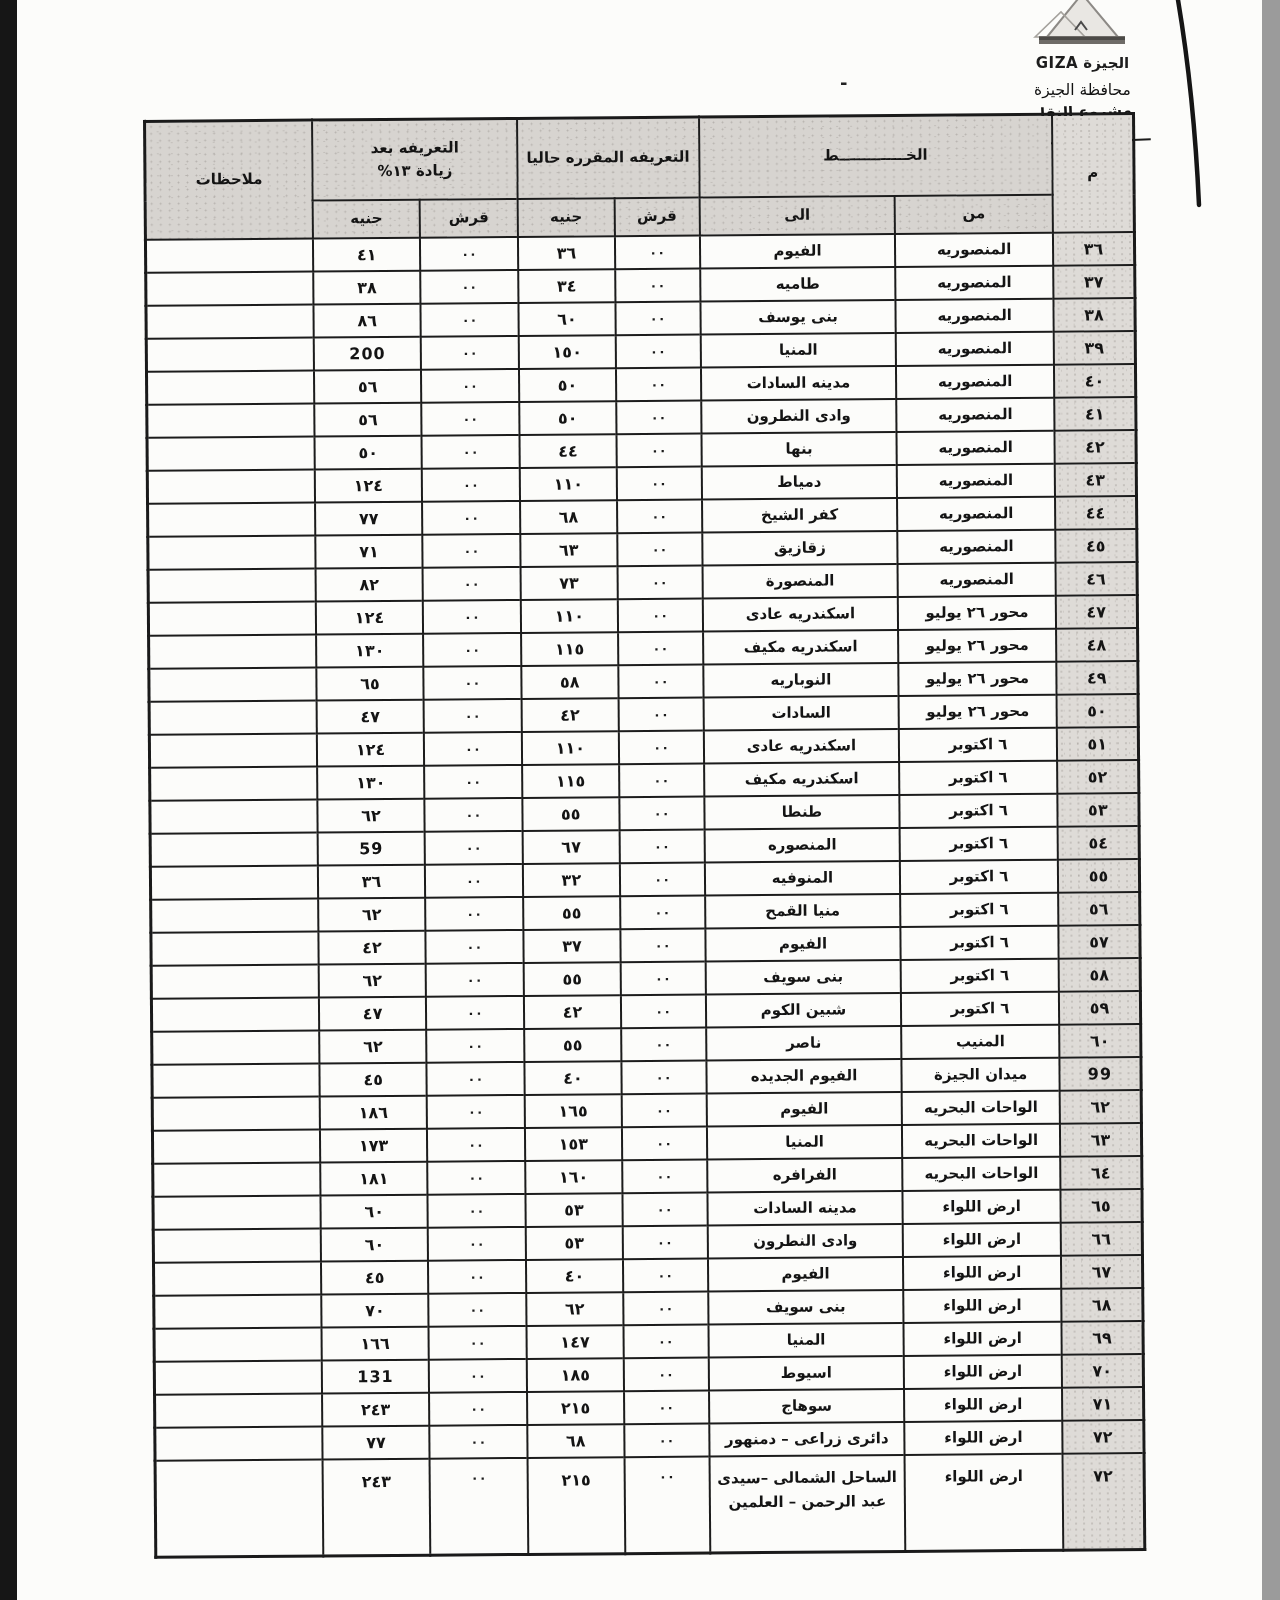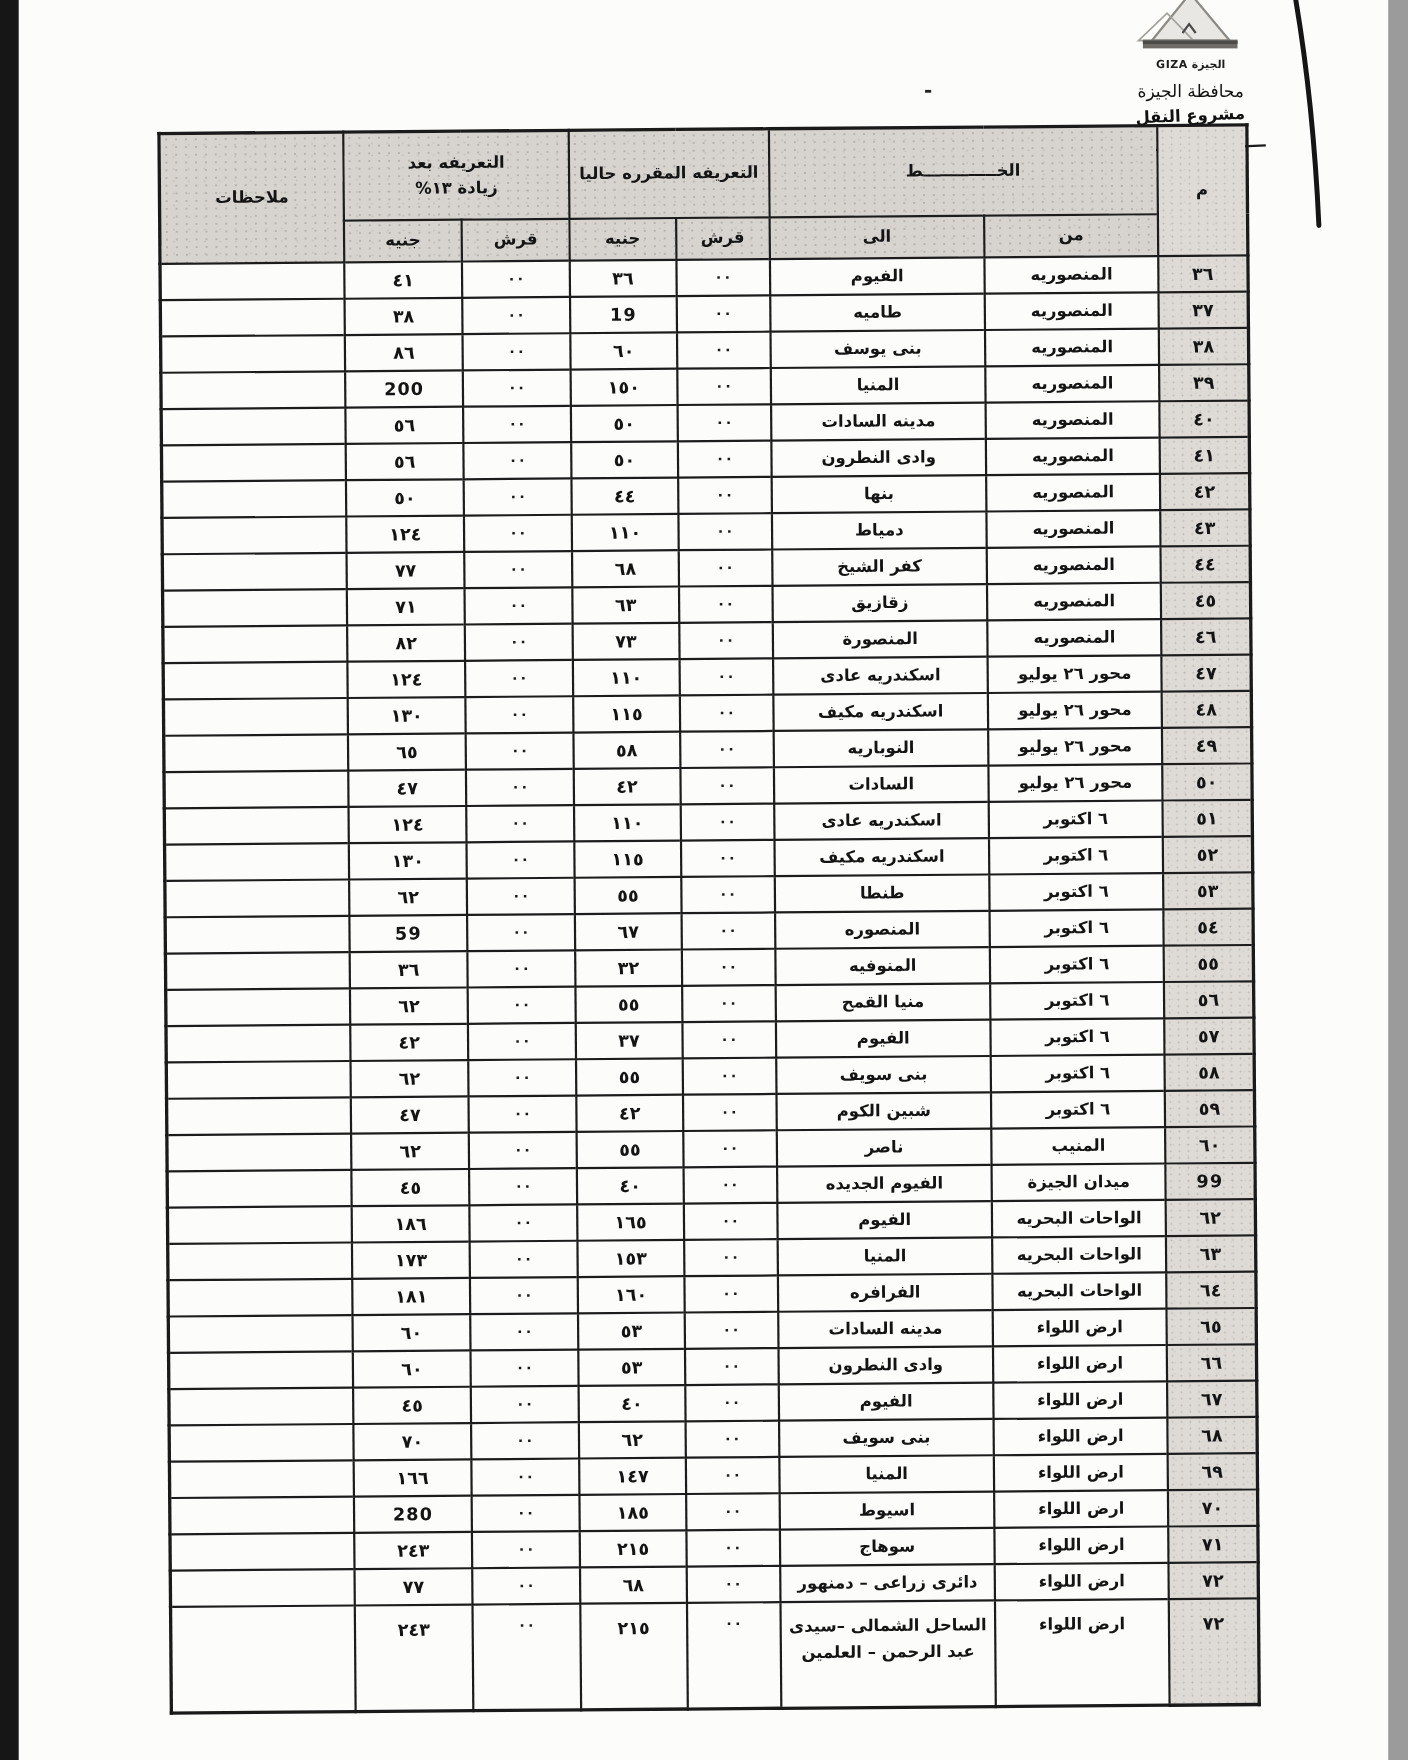--- a/index.html
+++ b/index.html
@@ -11,21 +11,21 @@
     color:#141414;
   }
   
   .edge-left  { position:absolute; left:0; top:0; width:17px; height:1600px; background:#161616; }
   .edge-right { position:absolute; right:0; top:0; width:18px; height:1600px; background:#9b9b9b; }
   .corner-fold { position:absolute; left:1150px; top:0; width:80px; height:230px; }
 
   
   .letterhead { position:absolute; left:1015px; top:0; width:135px; text-align:center; direction:rtl; }
   .logo-box { height:56px; position:relative; }
-  .logo-text { font-weight:bold; font-size:10px; letter-spacing:.5px; color:#1d1d1d; margin-top:-2px; }
+  .logo-text { font-weight:bold; font-size:15px; letter-spacing:.5px; color:#1d1d1d; margin-top:-2px; }
   .org-title { font-weight:normal; font-size:15.5px; margin-top:9px; color:#111; }
   .project-title {
     display:inline-block; font-weight:bold; font-size:15px; margin-top:4px;
     border-bottom:2.4px solid #1b1b1b; padding-bottom:2px;
     transform:rotate(-2.4deg); color:#111;
   }
   .page-dash { position:absolute; left:840px; top:72px; font-weight:bold; font-size:18px; color:#222; }
 
   
   .table-wrap { position:absolute; left:143px; top:116px; width:992px; transform:rotate(-0.45deg); transform-origin:50% 0; }
@@ -136,21 +136,21 @@
     <td class="num">٣٦</td>
     <td class="qirsh">٠٠</td>
     <td class="num">٤١</td>
     <td></td>
   </tr>
         <tr>
     <td class="num serial-col">٣٧</td>
     <td>المنصوريه</td>
     <td class="to-cell">طاميه</td>
     <td class="qirsh">٠٠</td>
-    <td class="num">19</td>
+    <td class="num">٣٤</td>
     <td class="qirsh">٠٠</td>
     <td class="num">٣٨</td>
     <td></td>
   </tr>
         <tr>
     <td class="num serial-col">٣٨</td>
     <td>المنصوريه</td>
     <td class="to-cell">بنى يوسف</td>
     <td class="qirsh">٠٠</td>
     <td class="num">٦٠</td>
@@ -468,21 +468,21 @@
     <td class="num">١٦٦</td>
     <td></td>
   </tr>
         <tr>
     <td class="num serial-col">٧٠</td>
     <td>ارض اللواء</td>
     <td class="to-cell">اسيوط</td>
     <td class="qirsh">٠٠</td>
     <td class="num">١٨٥</td>
     <td class="qirsh">٠٠</td>
-    <td class="num">280</td>
+    <td class="num">131</td>
     <td></td>
   </tr>
         <tr>
     <td class="num serial-col">٧١</td>
     <td>ارض اللواء</td>
     <td class="to-cell">سوهاج</td>
     <td class="qirsh">٠٠</td>
     <td class="num">٢١٥</td>
     <td class="qirsh">٠٠</td>
     <td class="num">٢٤٣</td>

